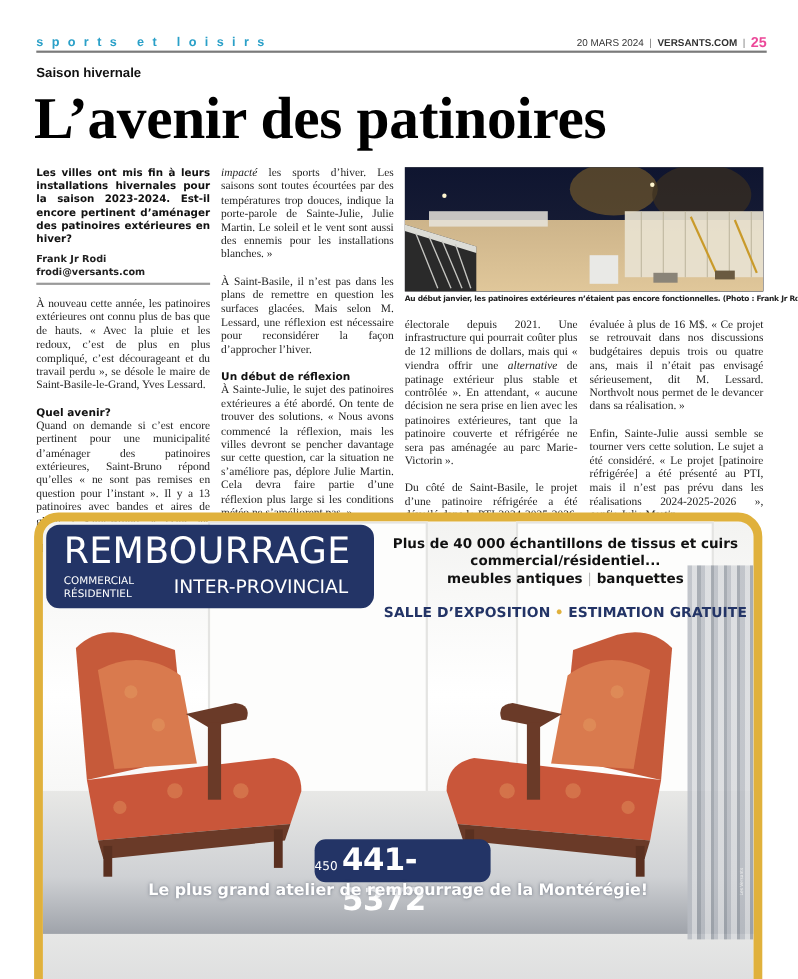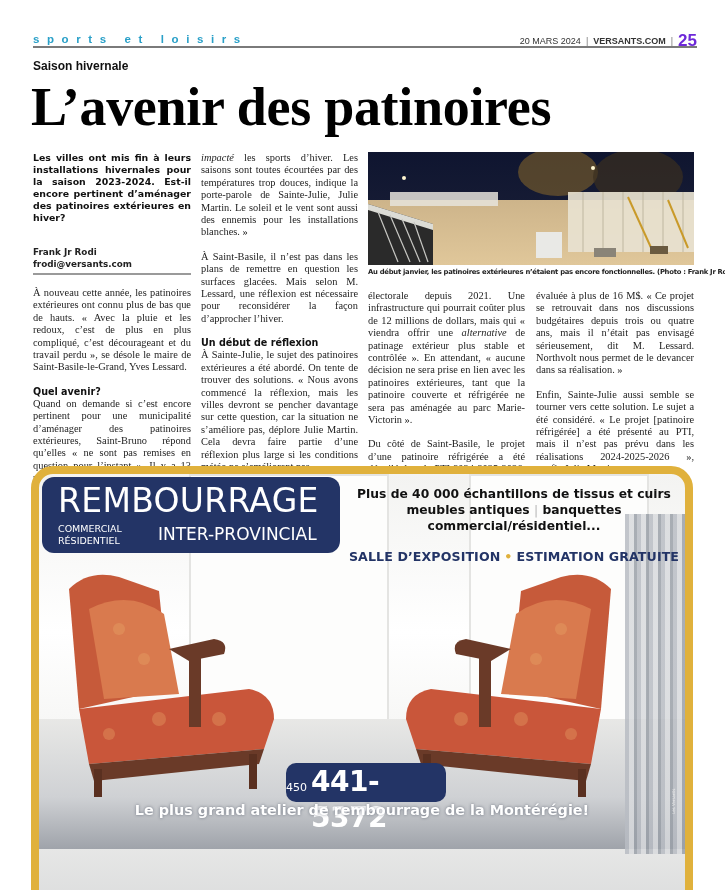--- a/index.html
+++ b/index.html
@@ -5,35 +5,35 @@
   * { box-sizing: border-box; margin: 0; padding: 0; }
   html, body { width: 725px; height: 890px; background: #ffffff; overflow: hidden; }
   body { position: relative; font-family: "DejaVu Serif", serif; color: #1a1a1a; }
 
   
   .top-header { position: absolute; left: 33px; top: 32px; width: 664px; height: 16px; border-bottom: 2px solid #7a7a7a; }
   .section-label { position: absolute; left: 0; top: 1px; font-family: "Liberation Sans", sans-serif; font-weight: bold; font-size: 11.5px; letter-spacing: 7.6px; color: #2aa0c8; }
   .header-right { position: absolute; right: 0; top: -1px; font-family: "Liberation Sans", sans-serif; font-size: 9px; color: #333; display: flex; align-items: center; gap: 5px; }
   .header-right .site { font-weight: bold; font-size: 9px; }
   .header-right .sep { color: #777; }
-  .header-right .page { font-weight: bold; font-size: 17px; color: #6d28d9; }
+  .header-right .page { font-weight: bold; font-size: 13px; color: #ec4899; }
 
   .kicker { position: absolute; left: 33px; top: 59px; font-family: Liberation Sans, sans-serif; font-weight: bold; font-size: 12px; color: #111; }
   .headline { position: absolute; left: 31px; top: 76px; font-family: "Liberation Serif", serif; font-size: 54px; line-height: 62px; color: #000000; letter-spacing: -0.3px; }
 
   
   .col { position: absolute; font-family: "Liberation Serif", serif; font-size: 10.4px; line-height: 12.4px; color: #1d1d1d; text-align: justify; hyphens: auto; }
   .col p { margin-bottom: 12px; }
   .col h4 { font-family: "DejaVu Sans", sans-serif; font-weight: bold; font-size: 9.6px; line-height: 12px; color: #111; margin: 0; }
   .col1 { left: 33px; top: 152px; width: 158px; }
   .col2 { left: 201px; top: 152px; width: 157px; }
   .col3 { left: 368px; top: 290px; width: 157px; }
   .col4 { left: 536px; top: 290px; width: 158px; }
 
-  .lede { font-family: "DejaVu Sans", sans-serif; font-weight: bold; font-size: 9.4px; line-height: 12px; color: #111; text-align: justify; margin-bottom: 22px; }
+  .lede { font-family: "DejaVu Sans", sans-serif; font-weight: bold; font-size: 9.4px; line-height: 12px; color: #111; text-align: justify; margin-bottom: 6px; }
   .byline { font-family: "DejaVu Sans", sans-serif; font-weight: bold; font-size: 8.8px; line-height: 12px; color: #222; padding-bottom: 3px; border-bottom: 2px solid #9a9a9a; margin-bottom: 12px; }
   .byline div { display: block; }
   .em { font-style: italic; }
 
   
   .photo { position: absolute; left: 368px; top: 152px; width: 326px; height: 113px; overflow: hidden; background: #1a1d2a; }
   .caption { position: absolute; left: 368px; top: 268px; width: 330px; font-family: "DejaVu Sans", sans-serif; font-weight: bold; font-size: 6.8px; color: #222; white-space: nowrap; letter-spacing: -0.25px; }
 
   
   .ad { position: absolute; left: 31px; top: 466px; width: 662px; height: 468px; border: 8px solid #e0b13c; border-radius: 22px; overflow: hidden; background: linear-gradient(180deg, #f3f3f1 0%, #ffffff 35%, #f1f1ef 70%, #d8d9da 100%); }
@@ -199,22 +199,22 @@
 
   <div class="brand-box">
     <div class="brand-name">REMBOURRAGE</div>
     <div class="brand-sub1">COMMERCIAL</div>
     <div class="brand-sub2">RÉSIDENTIEL</div>
     <div class="brand-tag">INTER-PROVINCIAL</div>
   </div>
 
   <div class="ad-copy">
     <div>Plus de 40 000 échantillons de tissus et cuirs</div>
+    <div>commercial/résidentiel...</div>
     <div><span>meubles antiques</span> <span class="bar">|</span> <span>banquettes</span></div>
-    <div>commercial/résidentiel...</div>
   </div>
   <div class="ad-cta">
     <span>SALLE D’EXPOSITION</span><span class="dot">•</span><span>ESTIMATION GRATUITE</span>
   </div>
 
   <div class="phone-box">
     <span class="phone-area">450</span>
     <span class="phone-num">441-5372</span>
   </div>
 

